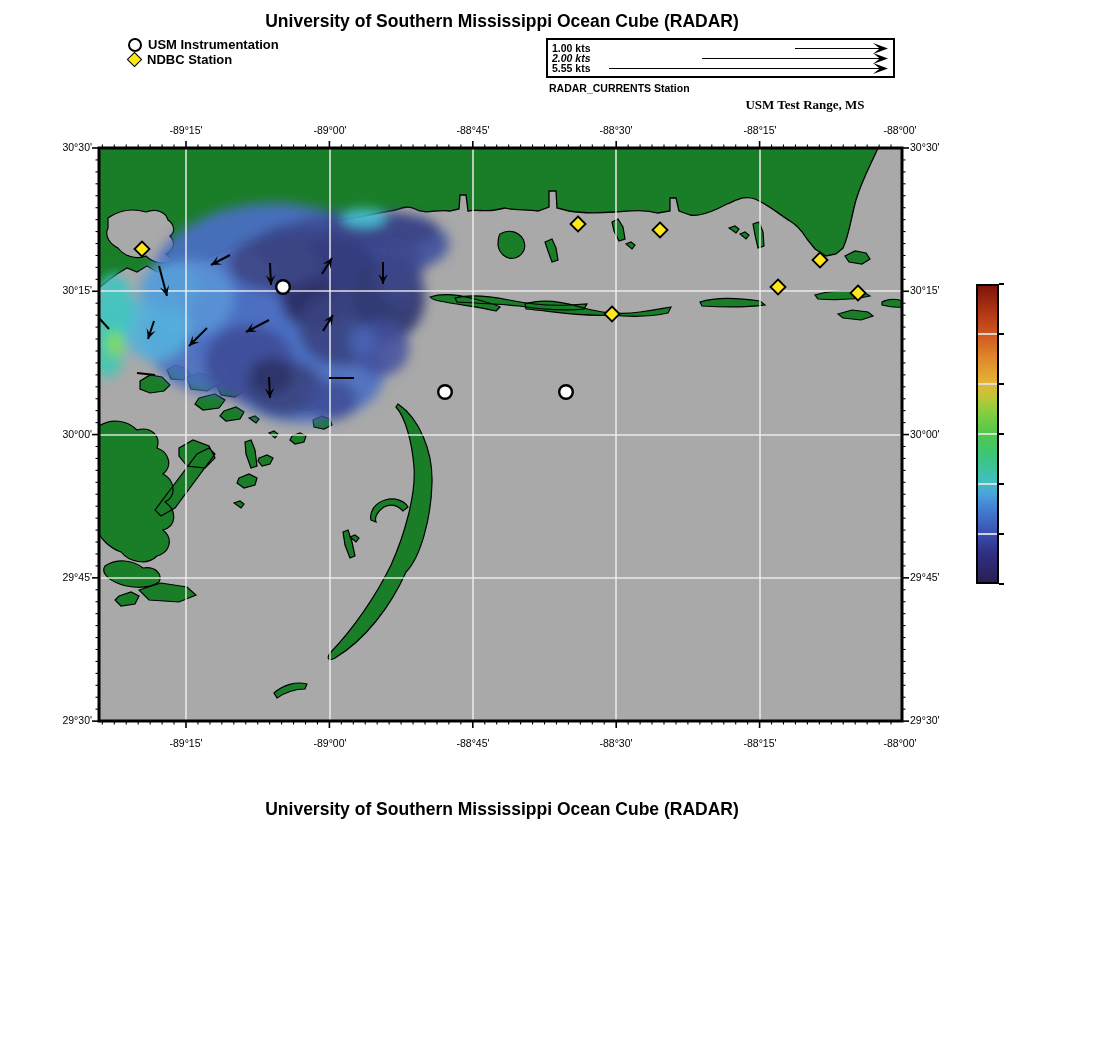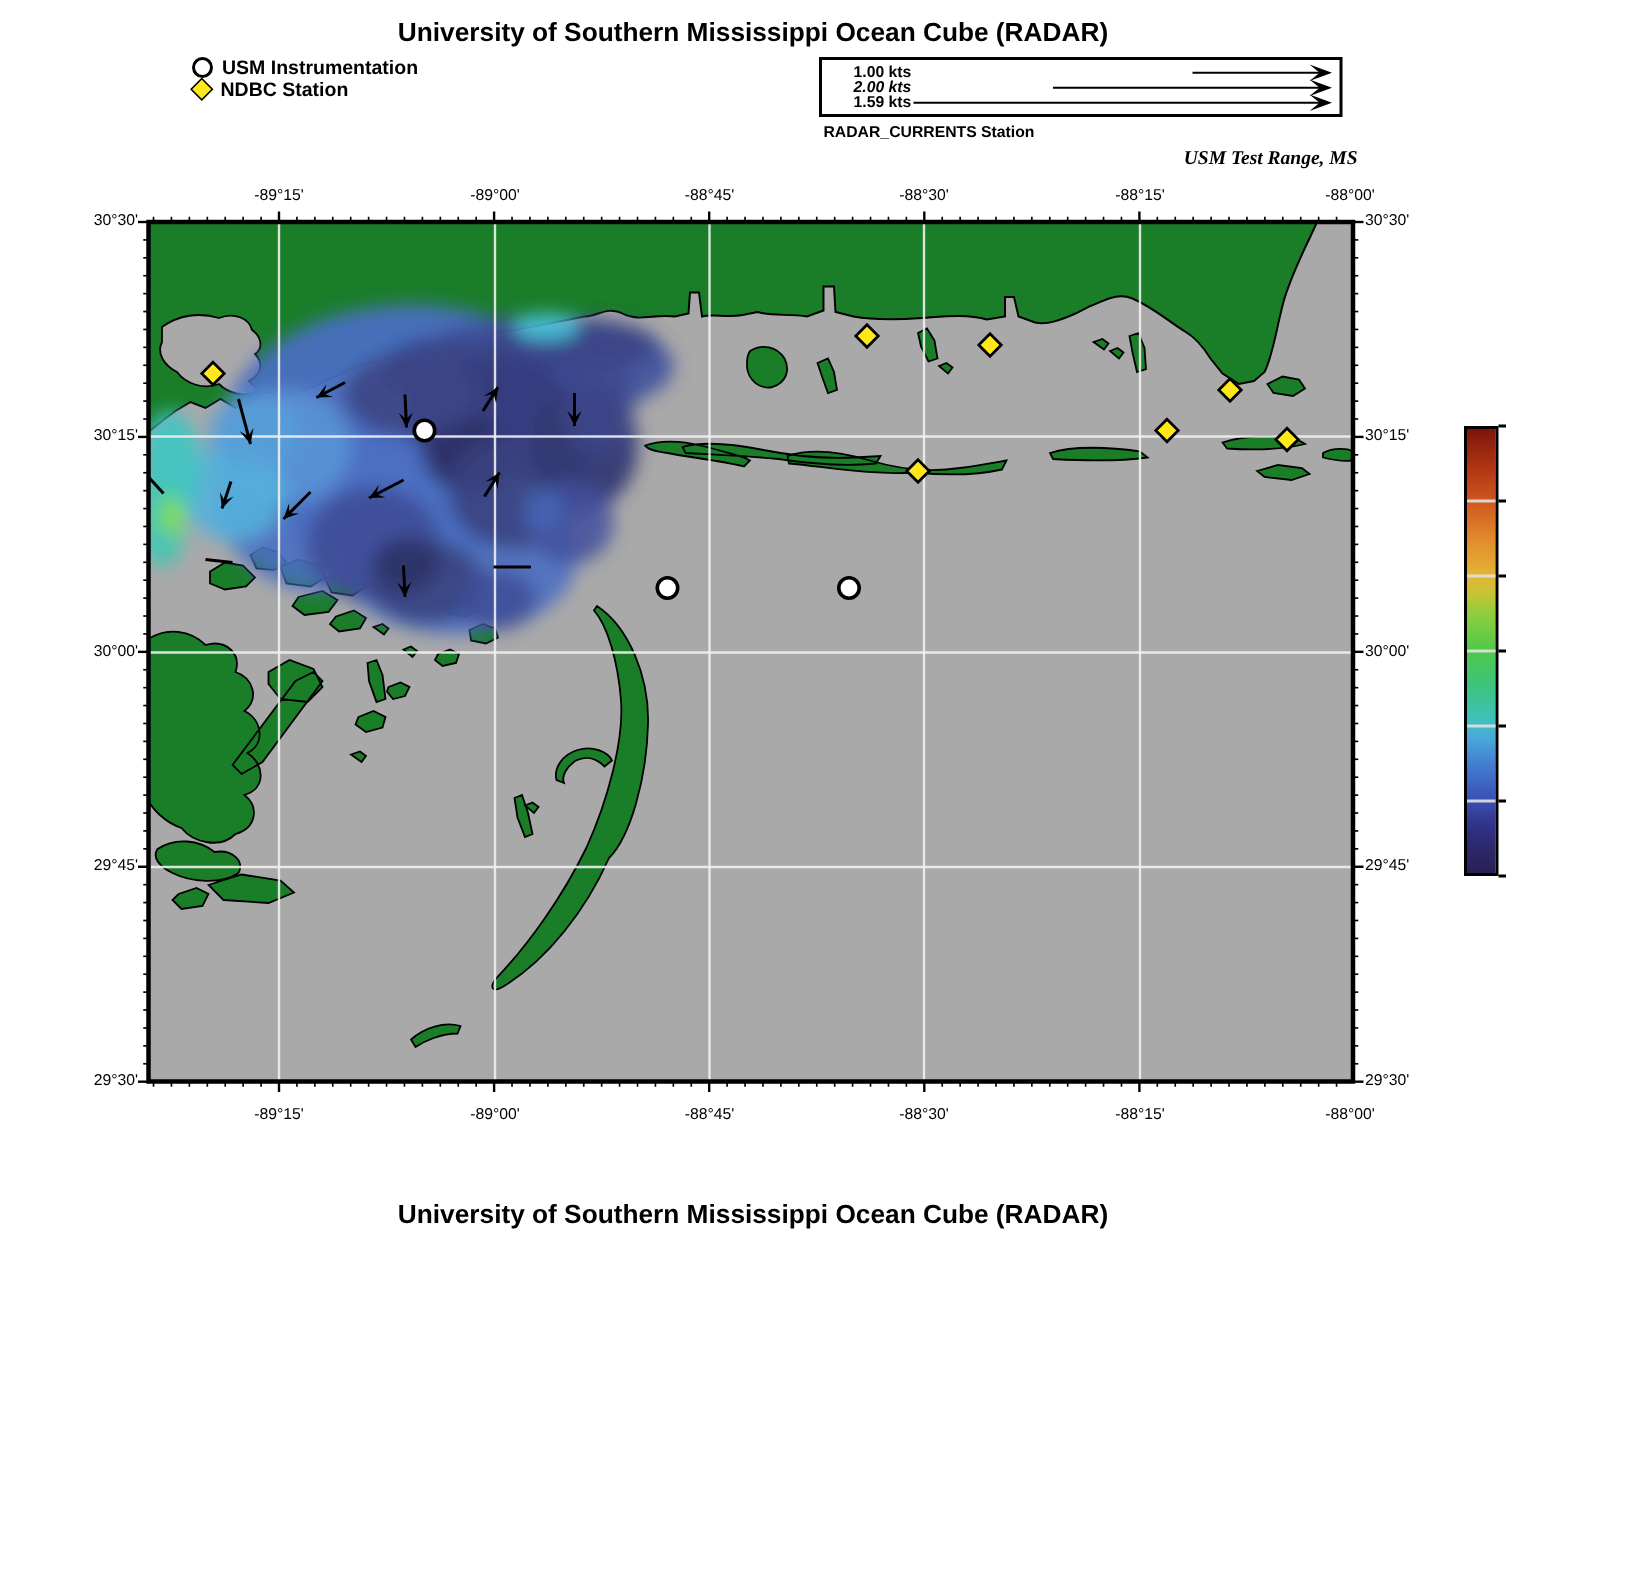--- a/index.html
+++ b/index.html
@@ -3,27 +3,27 @@
 <meta charset="utf-8">
 <style>
   html,body{margin:0;padding:0;background:#ffffff;}
   #page{position:relative;width:1004px;height:1050px;background:#ffffff;overflow:hidden;
         font-family:"Liberation Sans",sans-serif;color:#000;}
   .abs{position:absolute;}
   .title{font-weight:bold;font-size:17.5px;letter-spacing:0;}
   .center-band{left:0;width:1004px;text-align:center;}
   .serif{font-family:"Liberation Serif","DejaVu Serif",serif;}
   .subtitle{font-weight:bold;font-size:17px;}
-  .range-label{font-weight:bold;font-size:13px;text-align:right;font-style:italic;}
+  .range-label{font-weight:bold;font-size:13px;text-align:center;}
   .legend-row{display:flex;align-items:center;height:15px;}
   .legend-circle{width:10px;height:10px;border:2.2px solid #000;border-radius:50%;background:#fff;margin-right:6px;flex:0 0 auto;}
   .legend-diamond{width:9px;height:9px;border:1.8px solid #000;background:#ffe81a;transform:rotate(45deg);margin:0 7px 0 1px;flex:0 0 auto;}
   .legend-label{font-weight:bold;font-size:13px;white-space:nowrap;}
   #vector-box{left:546px;top:38px;width:349px;height:40px;border:2.2px solid #000;background:#fff;box-sizing:border-box;}
-  .vec-label{position:absolute;left:21px;font-weight:bold;font-size:10.5px;line-height:10px;white-space:nowrap;}
+  .vec-label{position:absolute;left:4px;font-weight:bold;font-size:10.5px;line-height:10px;white-space:nowrap;}
   #vector-caption{left:549px;top:82px;font-weight:bold;font-size:10.5px;}
   #colorbar{left:976px;top:284px;width:23px;height:300px;border:2px solid #000;box-sizing:border-box;}
   .cb-tick{position:absolute;background:#000;width:7px;height:1.5px;}
   .cb-cross{position:absolute;background:rgba(225,225,225,0.9);width:19px;height:1.5px;left:978px;}
   .cb-label{position:absolute;font-size:11.5px;}
   #cb-axis-label{left:1052px;top:433px;transform:translate(-50%,-50%) rotate(-90deg);
                  font-weight:bold;font-size:12.5px;white-space:nowrap;}
   #map-svg{position:absolute;left:99px;top:148px;overflow:visible;}
 </style>
 </head>
@@ -39,21 +39,21 @@
     </div>
     <div class="legend-row">
       <span class="legend-diamond"></span>
       <span class="legend-label">NDBC Station</span>
     </div>
   </div>
 
   <div class="abs" id="vector-box">
     <div class="vec-label" style="top:3px;">1.00 kts</div>
     <div class="vec-label" style="top:13px;font-style:italic;">2.00 kts</div>
-    <div class="vec-label" style="top:23px;">1.59 kts</div>
+    <div class="vec-label" style="top:23px;">5.55 kts</div>
     <svg id="vecbox-svg" width="345" height="36" style="position:absolute;left:0;top:0;">
         <line x1="247" y1="8.5" x2="336" y2="8.5" stroke="#000" stroke-width="1.2"></line>
         <polygon points="340,8.5 325,14 331.75,8.5 325,3" fill="#000"></polygon>
         <line x1="154" y1="18.5" x2="336" y2="18.5" stroke="#000" stroke-width="1.2"></line>
         <polygon points="340,18.5 325,24 331.75,18.5 325,13" fill="#000"></polygon>
         <line x1="61" y1="28.5" x2="336" y2="28.5" stroke="#000" stroke-width="1.2"></line>
         <polygon points="340,28.5 325,34 331.75,28.5 325,23" fill="#000"></polygon>
       </svg>
   </div>
   <div class="abs" id="vector-caption">RADAR_CURRENTS Station</div>

